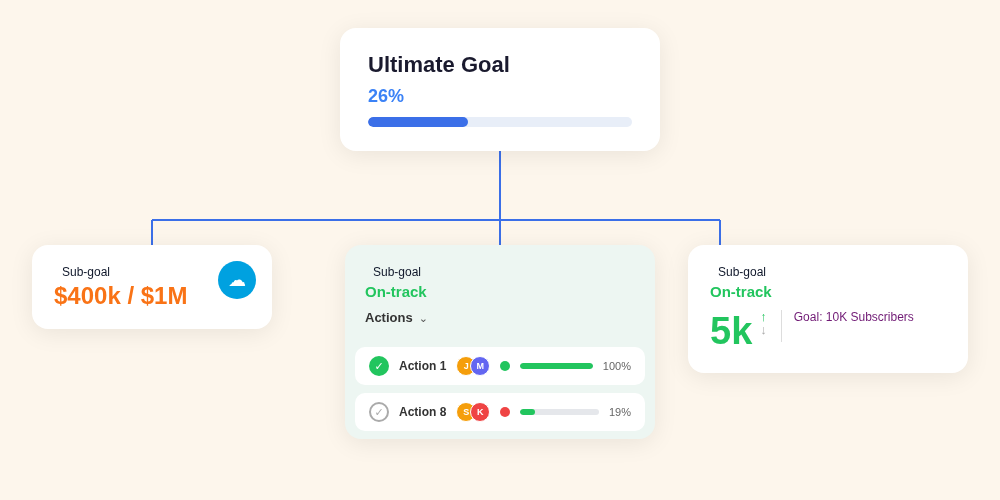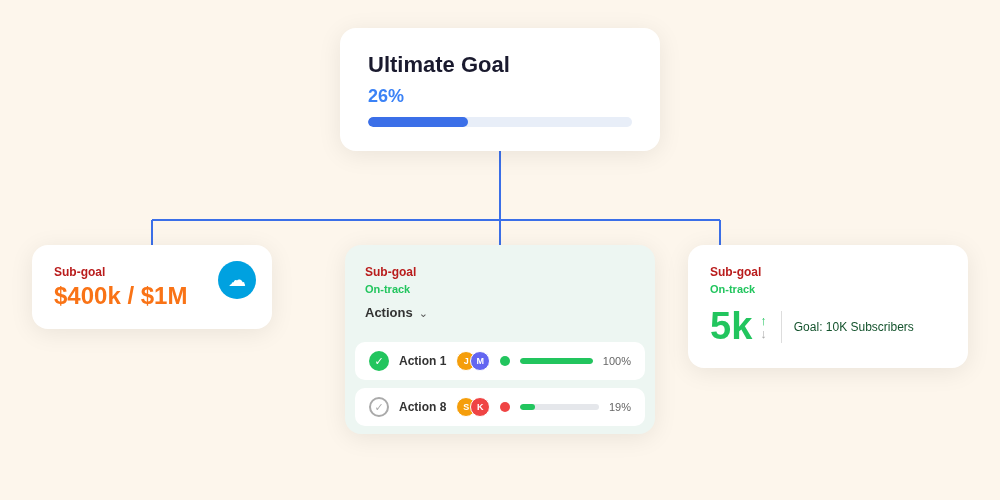--- a/index.html
+++ b/index.html
@@ -115,35 +115,36 @@
     
     .card-right {
       width: 280px;
       padding: 20px 22px;
       top: 245px;
       right: 32px;
     }
 
     .sub-label {
       font-size: 12px;
-      font-weight: 700;
-      color: #b91c1c;
+      font-weight: 400;
+      color: #0f172a;
       text-transform: none;
       margin-bottom: 4px;
+      margin-left: 8px;
     }
 
     .status-at-risk {
       font-size: 13px;
       font-weight: 700;
       color: #f97316;
       margin-bottom: 8px;
     }
 
     .status-on-track {
-      font-size: 11px;
+      font-size: 15px;
       font-weight: 700;
       color: #22c55e;
       margin-bottom: 10px;
     }
 
     .big-value-atrisk {
       font-size: 24px;
       font-weight: 800;
       color: #f97316;
       line-height: 1.1;
@@ -372,24 +373,24 @@
         <div class="mini-progress-fill partial" style="width:19%"></div>
       </div>
       <span class="pct-label">19%</span>
     </div>
 
   </div>
 
   <div class="card card-right">
     <div class="sub-label">Sub-goal</div>
     <div class="status-on-track">On-track</div>
-    <div style="display:flex; align-items:center;">
+    <div style="display:flex; align-items:flex-start;">
       <span class="big-value-ontrack">5k</span>
       <div style="display:flex; flex-direction:column; align-items:center; margin: 0 8px;">
         <span style="color:#22c55e; font-size:13px; line-height:1;">↑</span>
         <span style="color:#aaa; font-size:13px; line-height:1;">↓</span>
       </div>
       <div class="divider-vert"></div>
-      <span style="font-size:12px; color:#14532d; margin-left:6px;">Goal: 10K Subscribers</span>
+      <span style="font-size:12px; color:#701a75; margin-left:6px;">Goal: 10K Subscribers</span>
     </div>
   </div>
 
 </div>
 
 </body></html>

